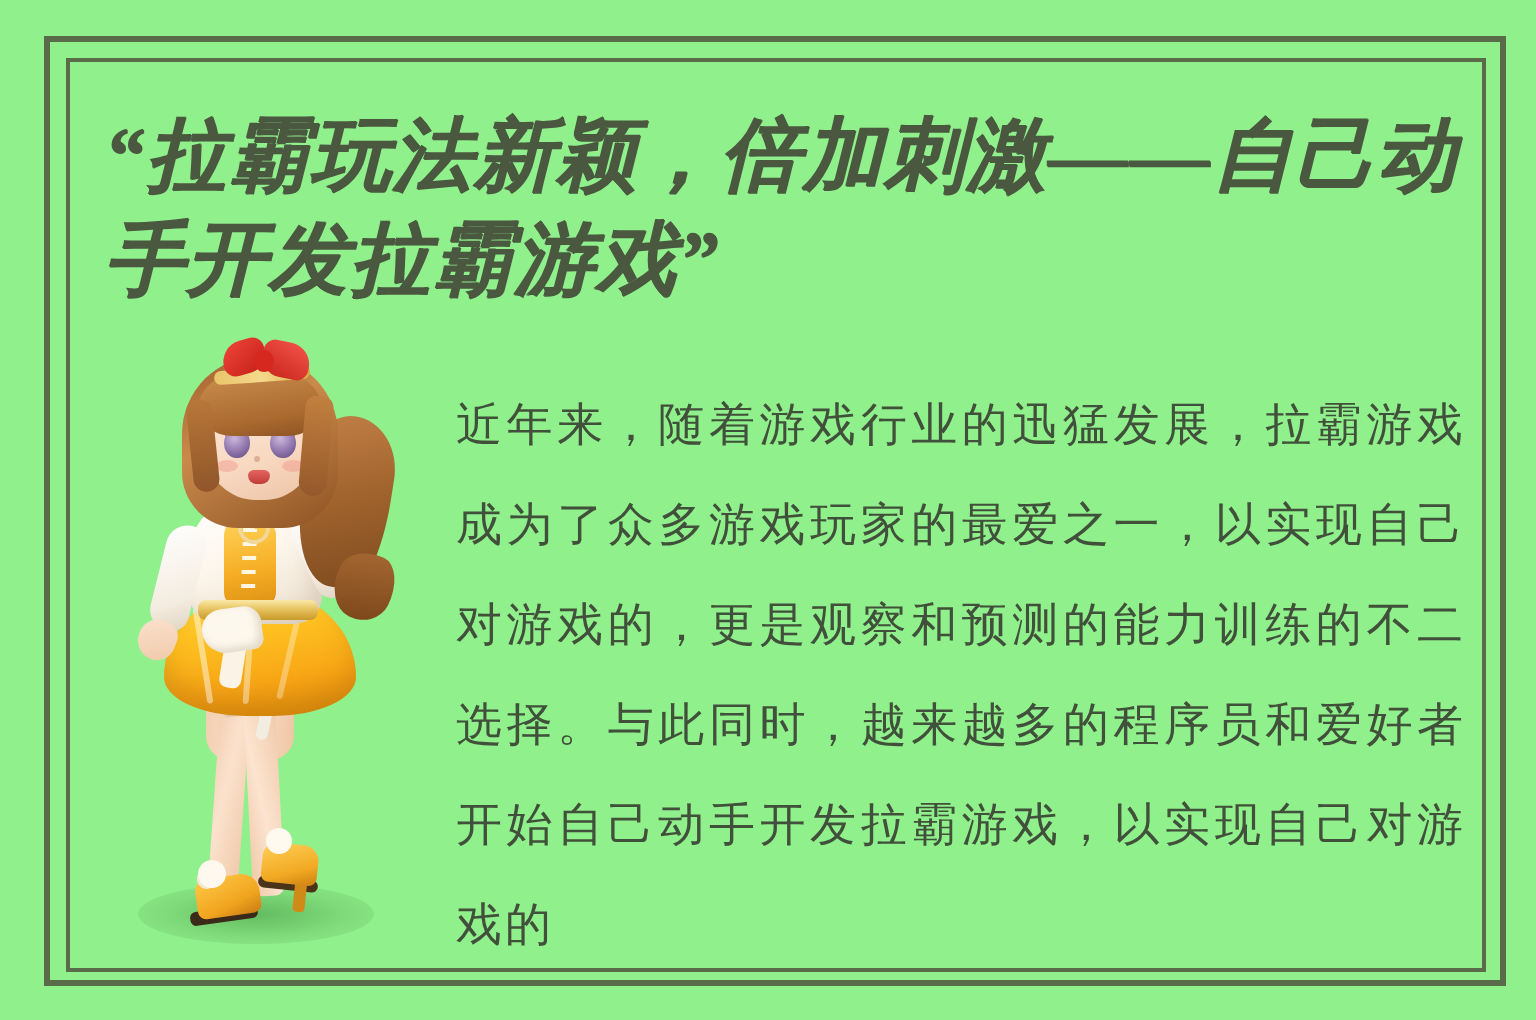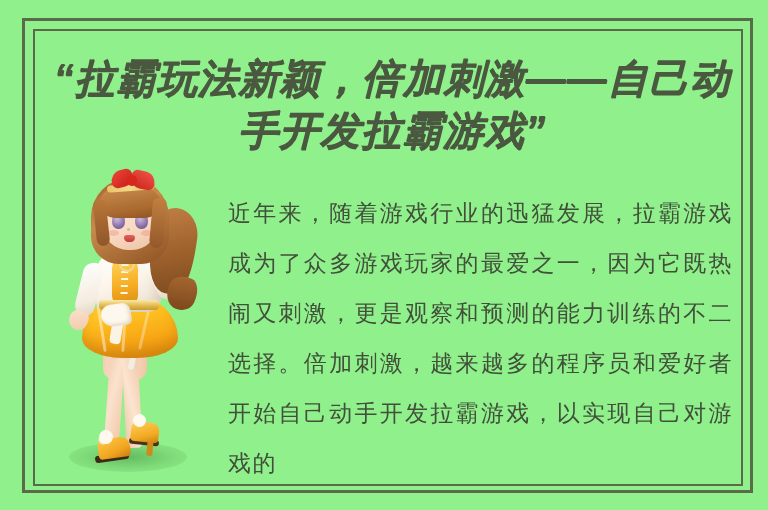--- a/index.html
+++ b/index.html
@@ -45,30 +45,29 @@
     pointer-events: none;
   }
 
   
   .title {
     position: absolute;
     left: 52px;
     top: 52px;
     width: 680px;
     color: #4a5840;
-    font-family: Liberation Sans, sans-serif;
+    font-family: Liberation Serif, serif;
     font-weight: 700;
     font-style: italic;
     font-size: 40px;
     line-height: 52px;
     letter-spacing: 1px;
     margin: 0;
     white-space: pre-wrap;
     text-shadow: 0.5px 0.5px 0 #4a5840;
-    text-align: center;
   }
 
   
   .article-body {
     position: absolute;
     left: 228px;
     top: 188px;
     width: 505px;
     margin: 0;
     color: #41503a;
@@ -421,15 +420,15 @@
     <div class="mouth"></div>
     <div class="bangs"></div>
     <div class="bangs-strandL"></div>
     <div class="bangs-strandR"></div>
     <div class="headband"></div>
     <div class="bow-l"></div>
     <div class="bow-r"></div>
     <div class="bow-knot"></div>
   </div>
 
-  <p class="article-body">近年来，随着游戏行业的迅猛发展，拉霸游戏成为了众多游戏玩家的最爱之一，因为它既热闹又刺激，更是观察和预测的能力训练的不二选择。倍加刺激，越来越多的程序员和爱好者开始自己动手开发拉霸游戏，以实现自己对游戏的</p>
+  <p class="article-body">近年来，随着游戏行业的迅猛发展，拉霸游戏成为了众多游戏玩家的最爱之一，以实现自己对游戏的，更是观察和预测的能力训练的不二选择。与此同时，越来越多的程序员和爱好者开始自己动手开发拉霸游戏，以实现自己对游戏的</p>
 
 </div>
 
 </body></html>

